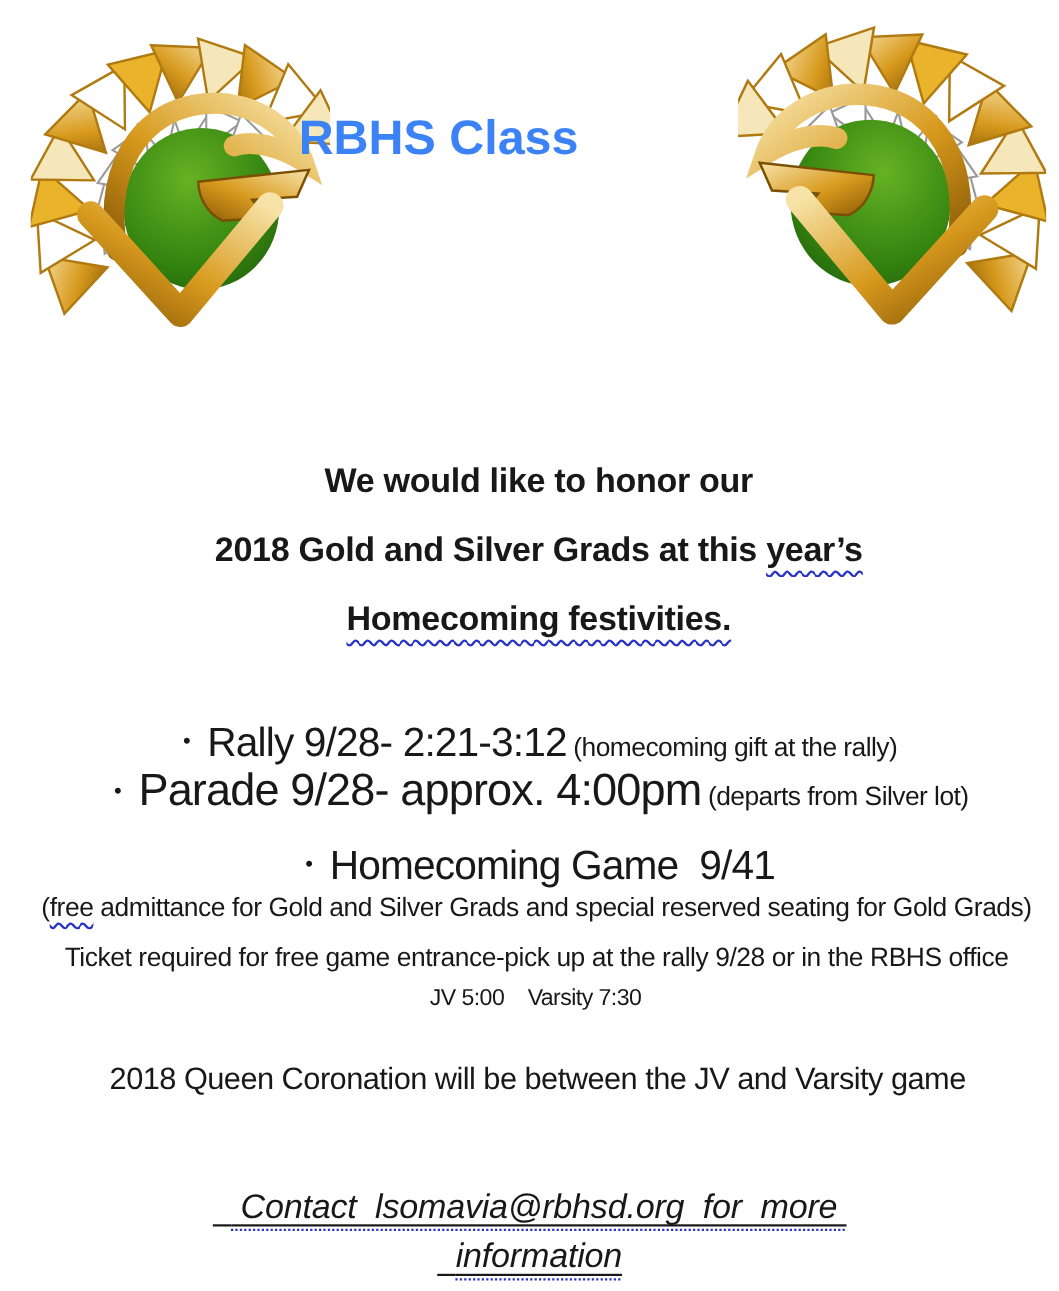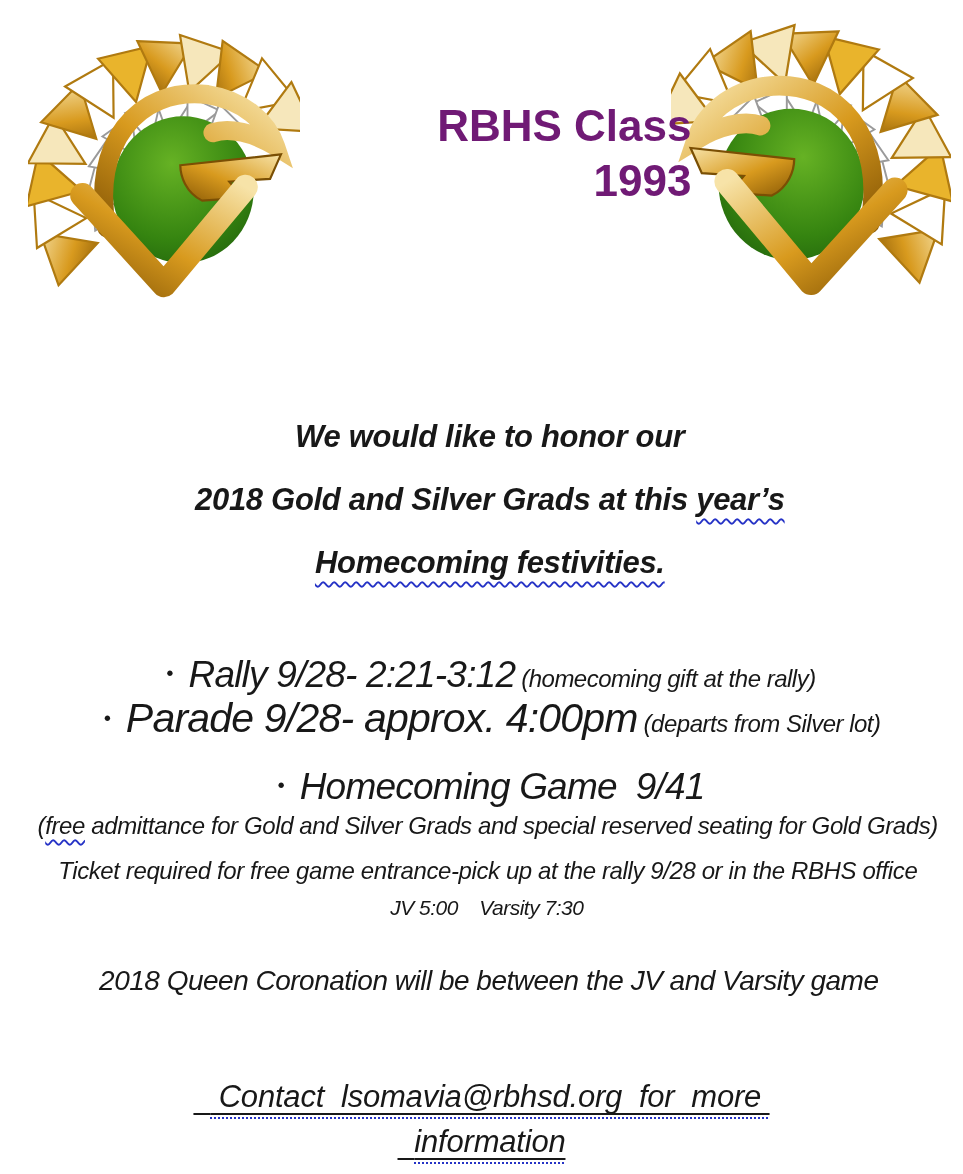--- a/index.html
+++ b/index.html
@@ -5,24 +5,24 @@
   html,body{margin:0;padding:0;}
   body{
     width:963px;height:1174px;background:#ffffff;overflow:hidden;position:relative;
     font-family:"Liberation Sans", sans-serif;color:#181818;
   }
   .logo{position:absolute;}
   .logo-left{left:28px;top:26px;}
   .logo-right{right:12px;top:16px;transform:scaleX(-1);}
   .title{
     position:absolute;left:50%;top:98px;transform:translateX(-50%);
-    width:420px;text-align:right;font-weight:bold;font-size:44px;line-height:55px;
-    letter-spacing:0px;color:#701a75;
+    width:420px;text-align:left;font-weight:bold;font-size:44px;line-height:55px;
+    letter-spacing:0px;color:#3b82f6;
   }
-  .line{position:absolute;left:0;width:100%;text-align:center;white-space:pre-wrap;font-style:italic;}
+  .line{position:absolute;left:0;width:100%;text-align:center;white-space:pre-wrap;}
   .intro{font-weight:bold;font-size:31px;letter-spacing:-0.3px;}
   .wavy{
     text-decoration-line:underline;text-decoration-style:wavy;
     text-decoration-color:#2633c6;text-decoration-thickness:1.5px;
     text-underline-offset:8px;
   }
   .bullet-line{font-size:38px;letter-spacing:-0.8px;}
   .bullet-dot{font-size:20px;vertical-align:7px;margin-right:16px;}
   .note{font-size:24px;letter-spacing:-0.5px;margin-left:6px;}
   .small{font-size:24px;letter-spacing:-0.4px;}
@@ -115,21 +115,20 @@
     </g>
     <ellipse cx="57" cy="58" rx="26" ry="27" fill="url(#green)"></ellipse>
     <path d="M 29,72 C 23,42 40,20 66,23 C 79,25 88,33 91,42 C 83,37 74,35 68,37" fill="none" stroke="url(#gold)" stroke-width="7" stroke-linecap="round"></path>
     <path d="M 56,49 L 93,45 L 89,54 L 74,55 L 79,61 L 64,62 C 58,59 56,53 56,49 Z" fill="url(#gold)" stroke="#7a4f04" stroke-width="0.8"></path>
     <path d="M 20,60 L 50,93 L 80,57" fill="none" stroke="url(#gold)" stroke-width="9" stroke-linejoin="round" stroke-linecap="round"></path>
   </svg>
 </div>
 
 <div class="title">
   <div>RBHS Class</div>
-  <div>1993</div>
 </div>
 
 <div class="line intro" style="top:383px;">
   <span>We would like to honor our</span>
 </div>
 <div class="line intro" style="top:446px;">
   <span>2018 Gold and Silver Grads at this </span><span class="wavy">year’s</span>
 </div>
 <div class="line intro" style="top:509px;">
   <span class="wavy">Homecoming festivities.</span>

